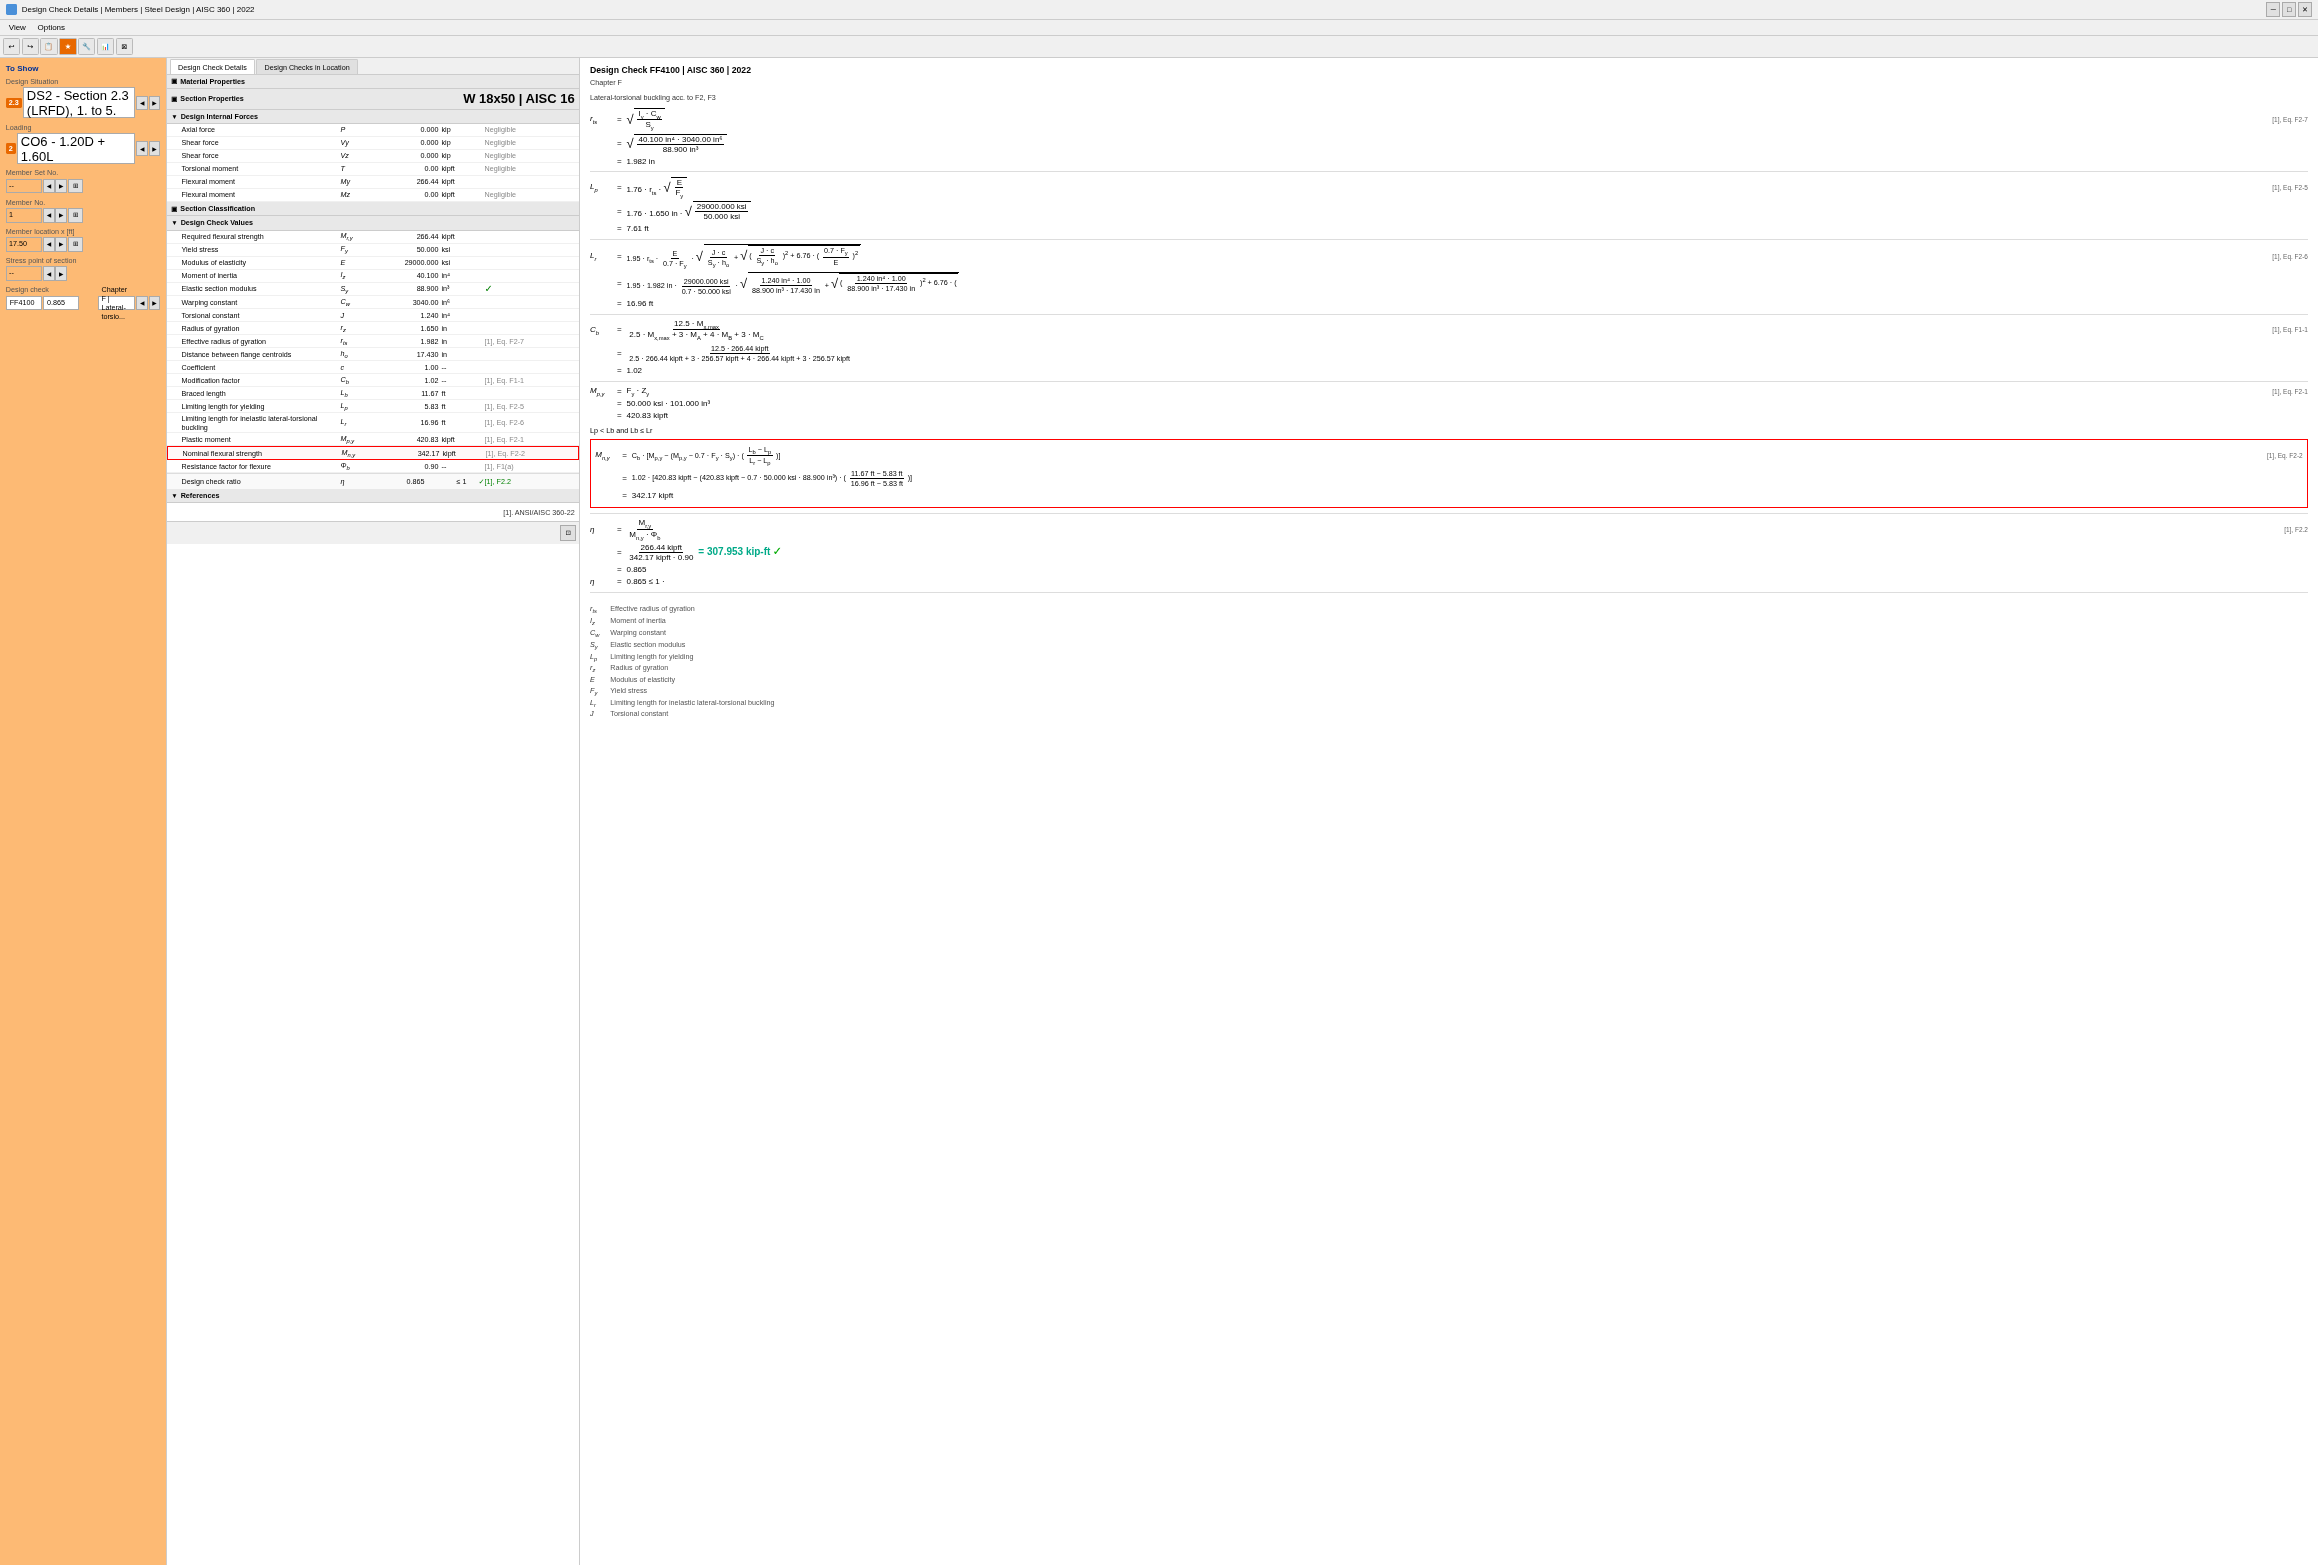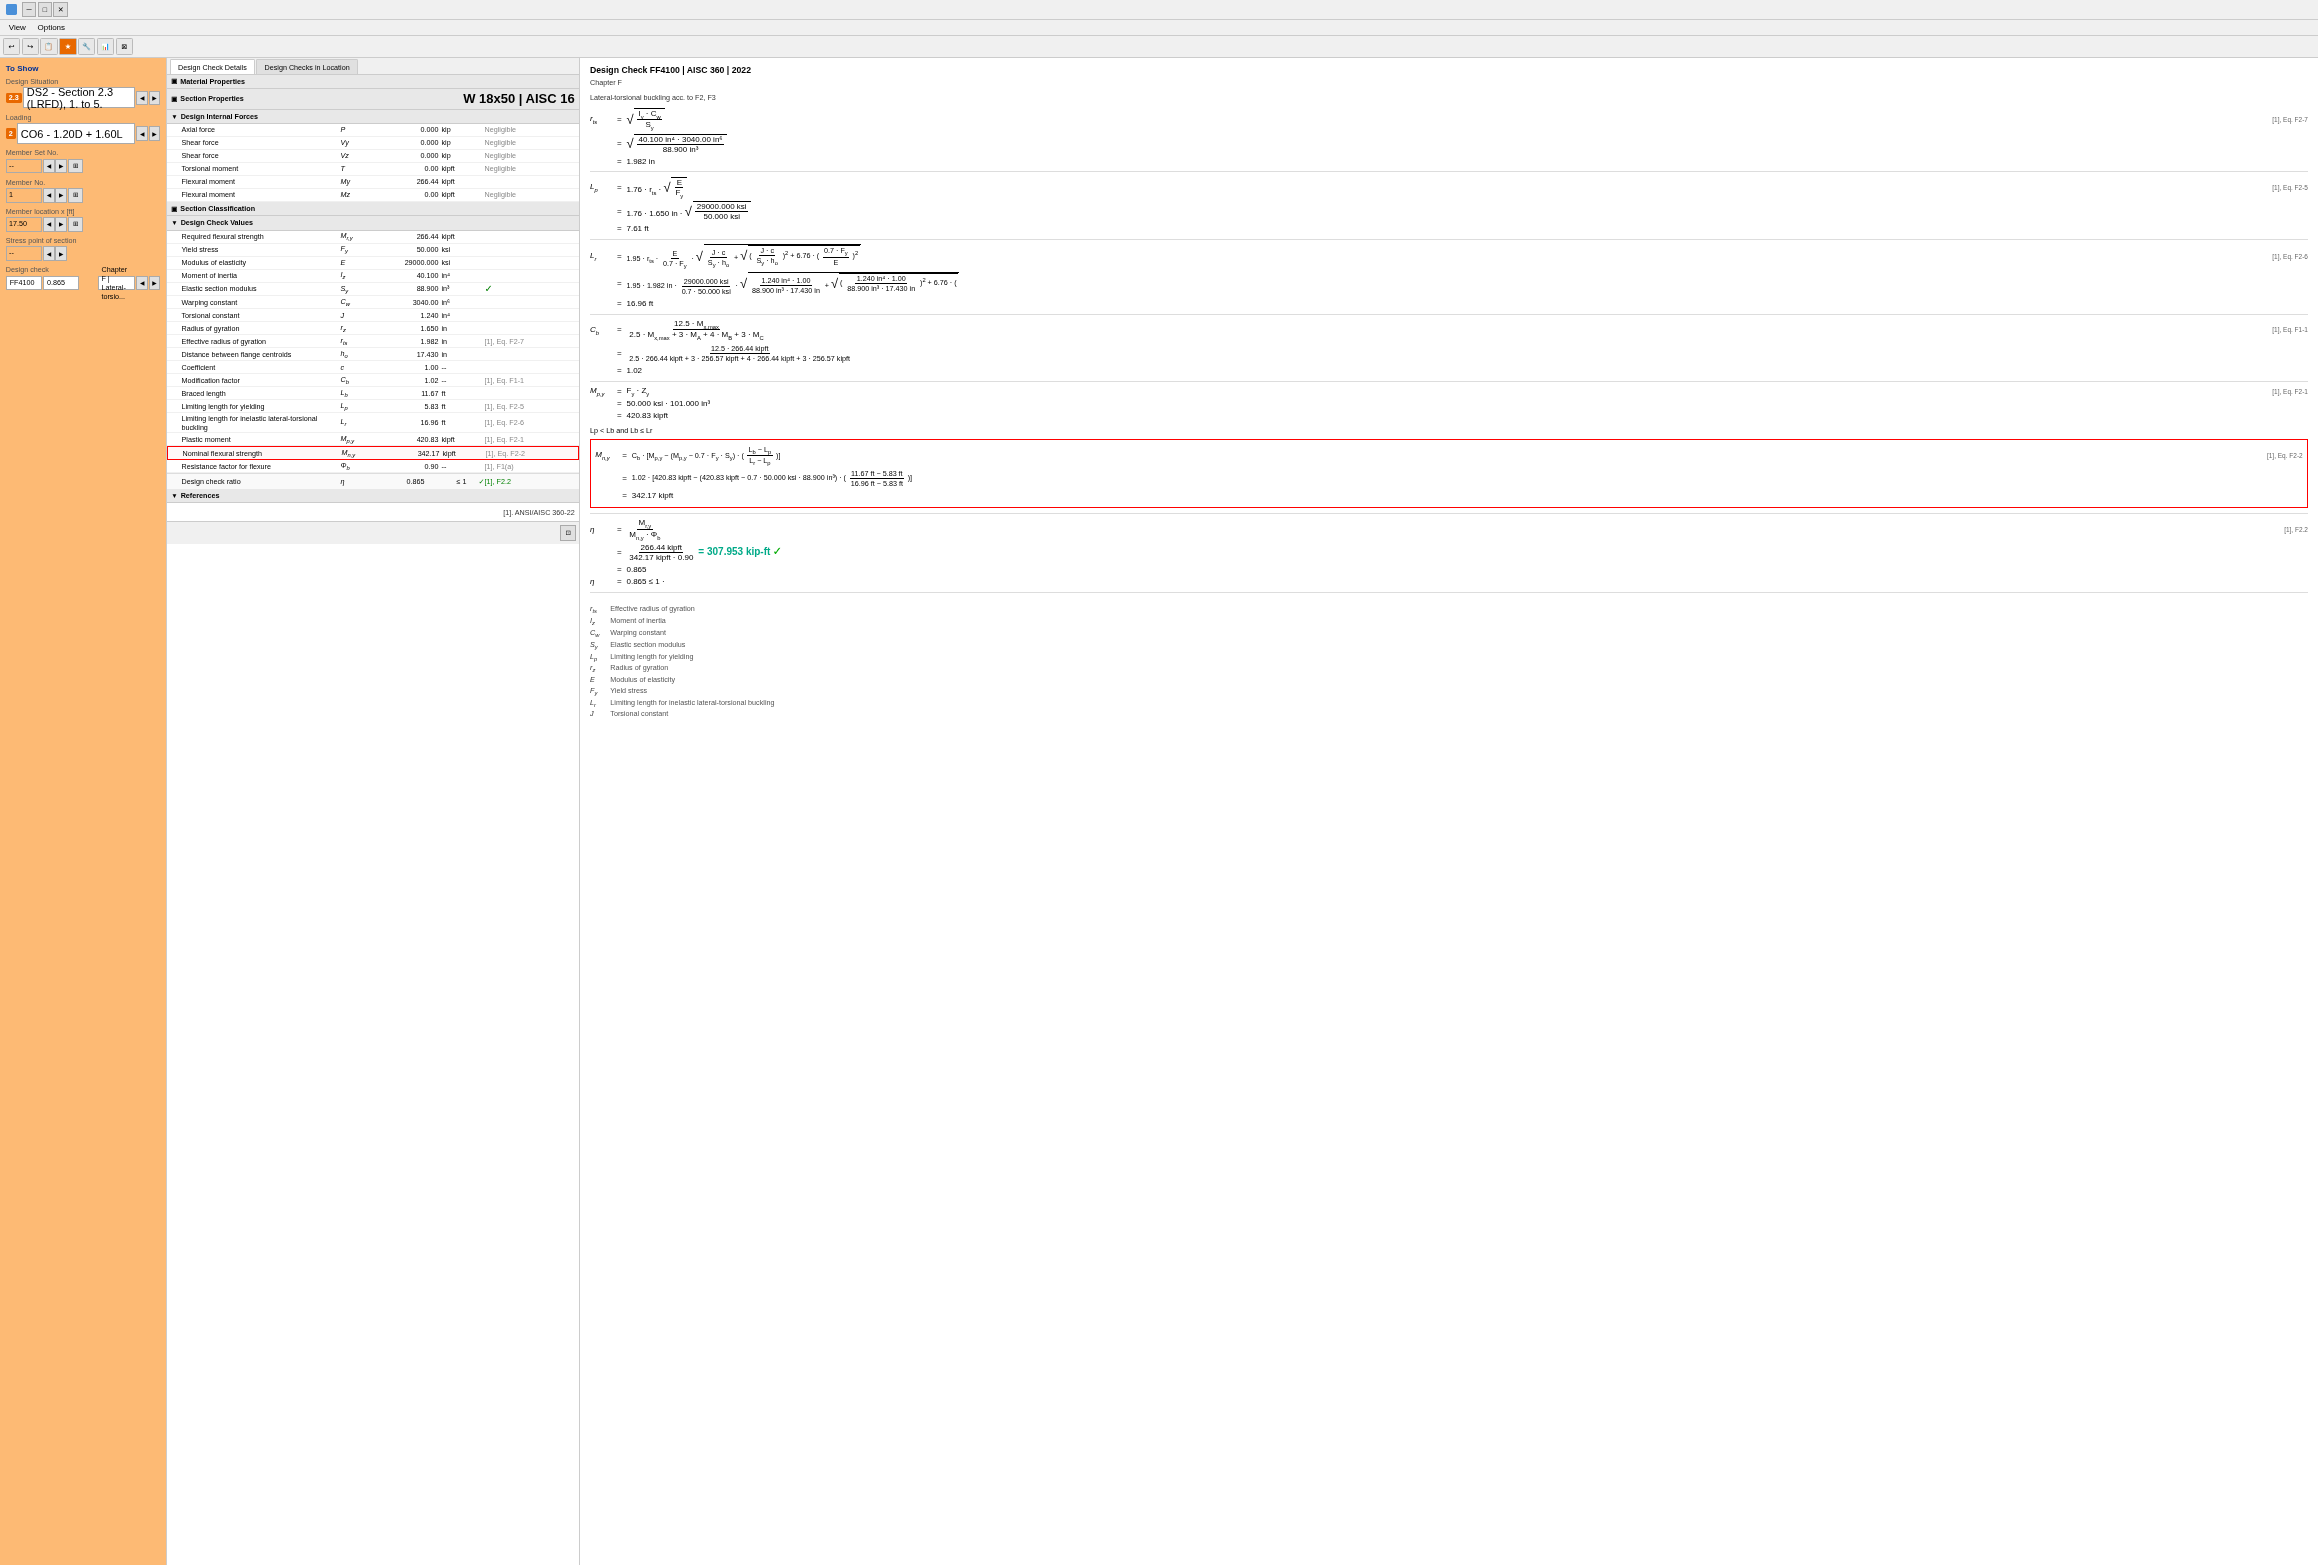--- a/index.html
+++ b/index.html
@@ -73,21 +73,21 @@
       color: #003399;
       margin-bottom: 2.9px;
       font-size: 8px;
     }
     .panel-label { color: #555; font-size: 7.2px; margin-top: 4.3px; margin-bottom: 1.4px; }
     .panel-dropdown {
       display: flex; align-items: center; gap: 1.4px; margin-bottom: 2.9px;
     }
     .dropdown-box {
       flex: 1; background: white; border: 0.7px solid #aaa;
-      padding: 1.4px 2.9px; font-size: 11px; height: 21px;
+      padding: 1.4px 2.9px; font-size: 13px; height: 31px;
       display: flex; align-items: center;
     }
     .orange-badge {
       background: #e86800; color: white; padding: 0.7px 2.9px;
       font-size: 7.2px; font-weight: bold; border-radius: 1.4px;
     }
     .nav-arrows { display: flex; gap: 0.7px; }
     .nav-arrow {
       width: 11.6px; height: 14.5px; border: 0.7px solid #aaa;
       background: #e0e0e0; cursor: pointer; display: flex;
@@ -223,20 +223,21 @@
       background: #e0e0e0; cursor: pointer; display: flex;
       align-items: center; justify-content: center; font-size: 6.5px;
       margin-left: 1.4px;
     }
   </style>
 </head>
 <body>
 
 <div class="title-bar">
   <div class="title-bar-icon"></div>
+  <span class="title-bar-title">Design Check Details | Members | Steel Design | AISC 360 | 2022</span>
   <div class="title-bar-controls">
     <div class="title-bar-btn">─</div>
     <div class="title-bar-btn">□</div>
     <div class="title-bar-btn">✕</div>
   </div>
 </div>
 
 <div class="menu-bar">
   <span class="menu-item">View</span>
   <span class="menu-item">Options</span>

